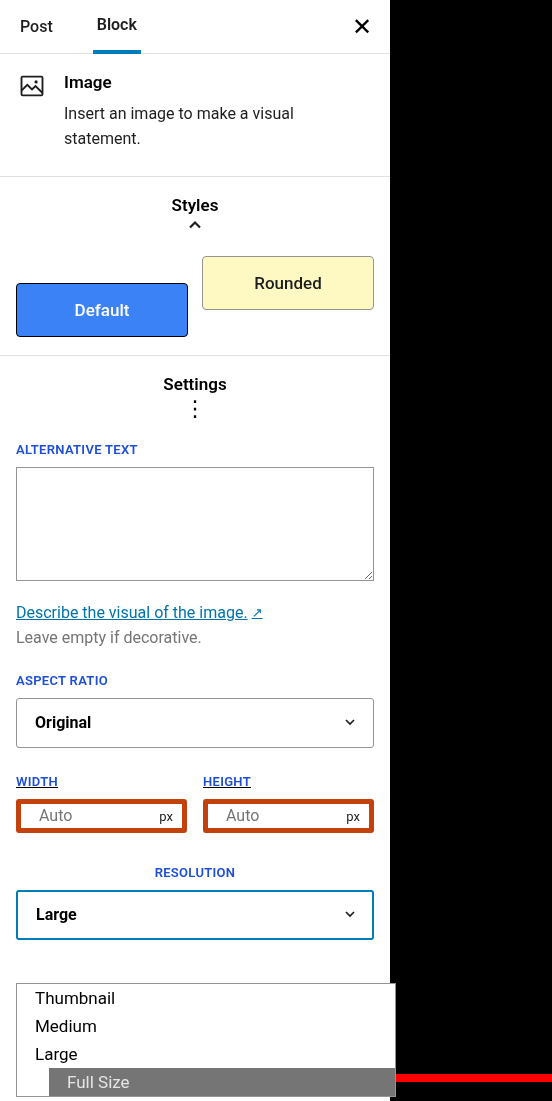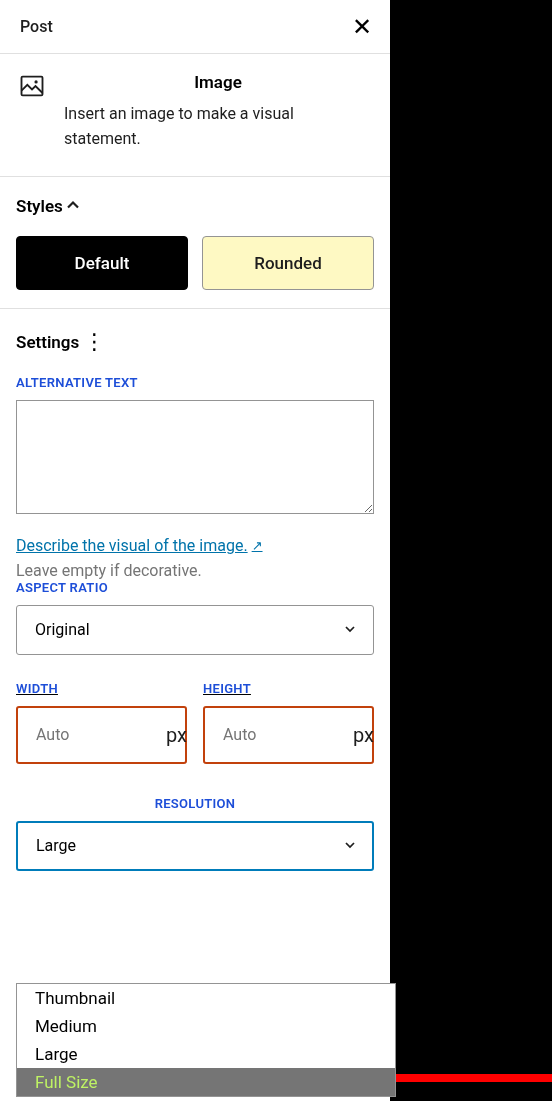--- a/index.html
+++ b/index.html
@@ -6,61 +6,62 @@
   body { display: flex; width: 552px; height: 1101px; background: #000; }
   .panel { width: 390px; height: 100%; background: #fff; display: flex; flex-direction: column; position: relative; }
   .right-strip { flex: 1; background: #000; position: relative; }
   .tabs { display: flex; align-items: center; border-bottom: 1px solid #e0e0e0; height: 54px; padding: 0 16px; position: relative; text-align: center; }
   .tab { padding: 0 4px; font-size: 16px; font-weight: 500; color: #1e1e1e; height: 54px; display: flex; align-items: center; margin-right: 36px; cursor: pointer; }
   .tab.active { font-weight: 600; border-bottom: 4px solid #007cba; }
   .close { margin-left: auto; width: 24px; height: 24px; display: flex; align-items: center; justify-content: center; font-size: 24px; cursor: pointer; }
   .block-info { padding: 18px 18px 24px 18px; border-bottom: 1px solid #e0e0e0; display: flex; gap: 18px; }
   .block-icon { width: 28px; height: 28px; flex-shrink: 0; }
   .block-icon svg { width: 28px; height: 28px; }
-  .block-text h2 { font-size: 17px; font-weight: 600; margin-bottom: 10px; text-align: center; }
+  .block-text h2 { font-size: 17px; font-weight: 600; margin-bottom: 10px; }
   .block-text p { font-size: 16px; color: #1e1e1e; line-height: 1.55; }
   .section { padding: 18px 16px; border-bottom: 1px solid #e0e0e0; }
-  .section-header { display: flex; align-items: center; justify-content: flex-start; margin-bottom: 18px; }
+  .section-header { display: flex; align-items: center; justify-content: flex-end; margin-bottom: 18px; flex-direction: column; }
   .section-title { font-size: 17px; font-weight: 600; }
   .chevron { font-size: 20px; cursor: pointer; line-height: 1; }
   .more { width: 30px; height: 30px; display: flex; align-items: center; justify-content: center; font-size: 22px; cursor: pointer; }
   .style-buttons { display: flex; gap: 14px; }
   .style-btn { flex: 1; height: 54px; border-radius: 4px; font-size: 17px; font-weight: 500; cursor: pointer; display: flex; align-items: center; justify-content: center; border: 1px solid #000; }
-  .style-btn.active { background: #000000; color: #fff; }
+  .style-btn.active { background: #3b82f6; color: #fff; margin-top: 27px; }
   .style-btn.inactive { background: #fef9c3; color: #1e1e1e; border: 1px solid #949494; }
   .field-label { font-size: 13px; font-weight: 600; text-transform: uppercase; color: #1d4ed8; margin-bottom: 10px; letter-spacing: 0.3px; }
   .textarea { width: 100%; height: 114px; border: 1px solid #949494; padding: 8px; font-size: 14px; resize: both; }
   .link { color: #0073aa; text-decoration: underline; font-size: 16px; display: inline-flex; align-items: center; gap: 4px; margin-top: 18px; }
   .help { color: #757575; font-size: 16px; margin-top: 6px; }
   .select-wrap { position: relative; width: 100%; }
-  .select-wrap select, .select-wrap .pseudo-select { width: 100%; height: 50px; border: 1px solid #949494; border-radius: 3px; background: #fff; padding: 0 40px 0 18px; font-size: 16px; appearance: none; cursor: pointer; display: flex; align-items: center; }
+  .select-wrap select, .select-wrap .pseudo-select { width: 100%; height: 50px; border: 1px solid #949494; border-radius: 3px; background: #fff; padding: 0 40px 0 18px; font-size: 16px; appearance: none; cursor: pointer; display: flex; align-items: center; font-weight: bold; }
   .select-wrap .chev { position: absolute; right: 16px; top: 50%; transform: translateY(-50%); pointer-events: none; font-size: 22px; line-height: 1; }
   .select-wrap.open .pseudo-select { border: 2px solid #007cba; }
   .wh-row { display: flex; gap: 16px; margin-top: 26px; }
   .wh-col { flex: 1; text-decoration: underline; }
   .input-px { position: relative; }
-  .input-px input { width: 100%; height: 58px; border: 2px solid #c2410c; border-radius: 3px; padding: 0 44px 0 18px; font-size: 16px; }
+  .input-px input { width: 100%; height: 34px; border: 5px solid #c2410c; border-radius: 3px; padding: 0 44px 0 18px; font-size: 16px; }
   .input-px input::placeholder { color: #757575; }
-  .input-px .unit { position: absolute; right: 0; top: 50%; transform: translateY(-50%); font-size: 20px; color: #1e1e1e; }
+  .input-px .unit { position: absolute; right: 14px; top: 50%; transform: translateY(-50%); font-size: 13px; color: #1e1e1e; }
   .res-block { margin-top: 32px; text-align: center; }
   .dropdown { position: absolute; left: 16px; width: 380px; border: 1px solid #949494; background: #fff; z-index: 10; }
   .dropdown .opt { padding: 4px 18px; font-size: 17px; cursor: pointer; }
-  .dropdown .opt.highlight { background: #757575; color: #bef264; }
+  .dropdown .opt.highlight { background: #757575; color: #e5e5e5; margin-left: 32px; }
   .arrow { position: absolute; bottom: 16px; right: -10px; width: 188px; height: 14px; }
   .arrow-body { position: absolute; right: 0; top: 3px; height: 8px; width: 170px; background: #ff0000; }
   .arrow-head { position: absolute; left: 0; top: -3px; width: 0; height: 0; border-top: 10px solid transparent; border-bottom: 10px solid transparent; border-right: 22px solid #ff0000; }
   .ext-link-icon { font-size: 13px; }
 </style>
 </head>
 <body>
 
 <div class="panel">
 
   <div class="tabs">
     <div class="tab">Post</div>
+    <div class="tab active">Block</div>
     <div class="close">
       <span>✕</span>
     </div>
   </div>
 
   <div class="block-info">
     <div class="block-icon">
       <svg viewBox="0 0 24 24" fill="none" stroke="#1e1e1e" stroke-width="1.6">
         <rect x="3" y="4" width="18" height="16" rx="1"></rect>
         <path d="M3 16 L8 11 L12 15 L15 12 L21 18"></path>
@@ -97,21 +98,21 @@
     </div>
 
     <div class="field-label">Alternative Text</div>
     <textarea class="textarea" style=""></textarea>
     <a href="#" class="link">
       <span>Describe the visual of the image.</span>
       <span class="ext-link-icon">↗</span>
     </a>
     <div class="help">Leave empty if decorative.</div>
 
-    <div style="">
+    <div style="margin-top:26px;">
       <div class="field-label">Aspect Ratio</div>
       <div class="select-wrap">
         <div class="pseudo-select">Original</div>
         <span class="chev">
           <svg width="16" height="16" viewBox="0 0 24 24" fill="none" stroke="#1e1e1e" stroke-width="2.6">
               <path d="M6 9 L12 15 L18 9"></path>
             </svg>
         </span>
       </div>
     </div>

